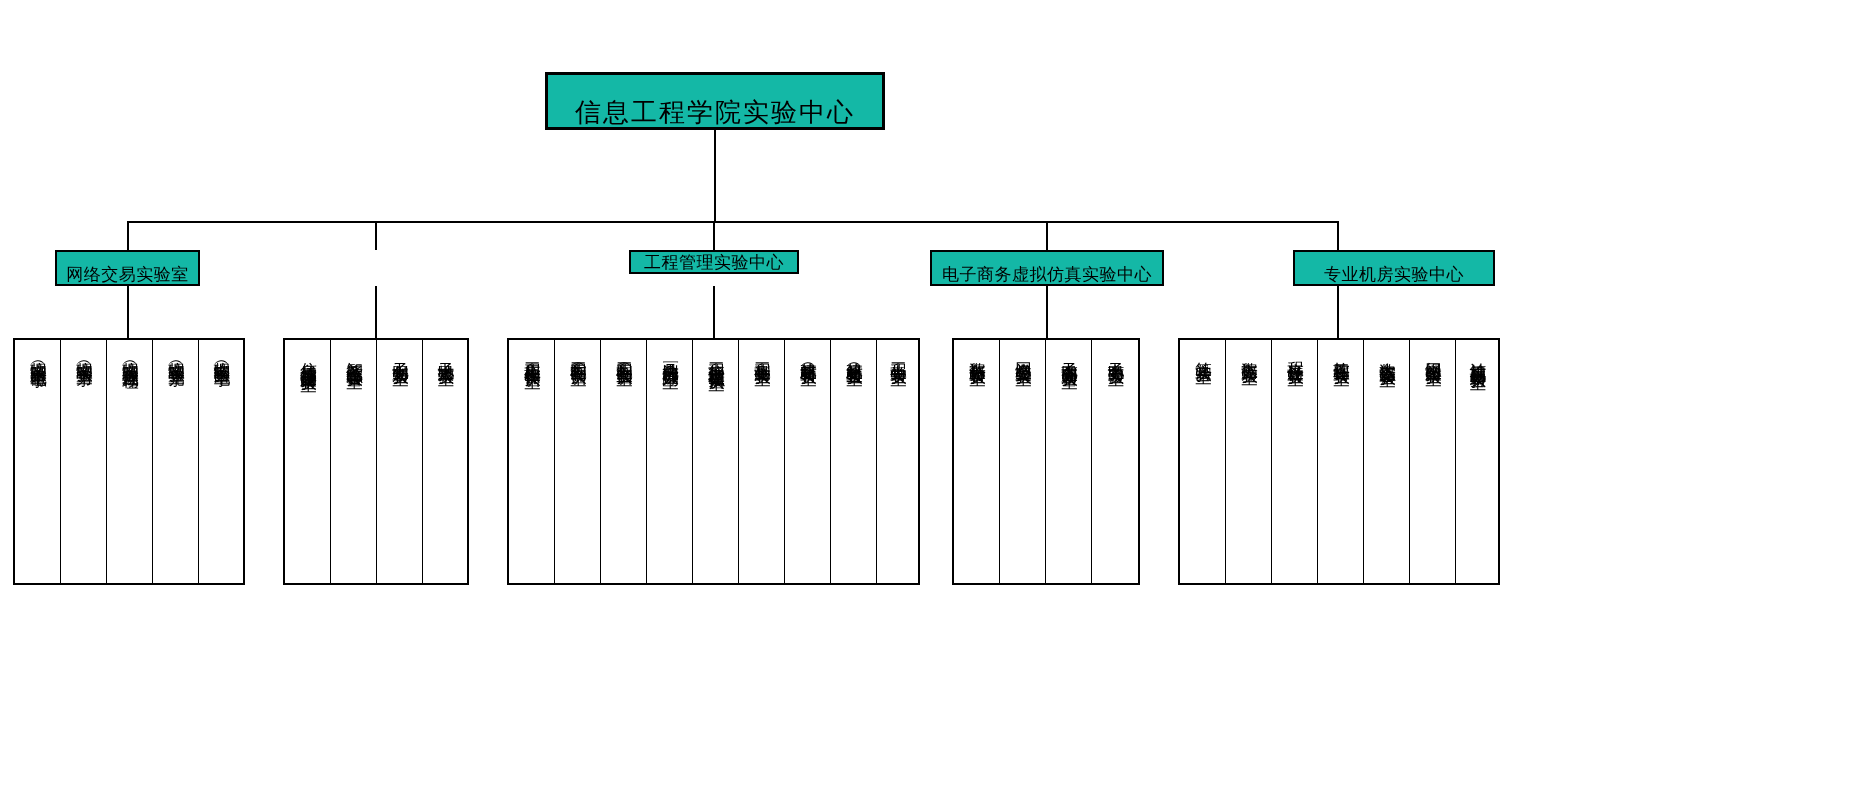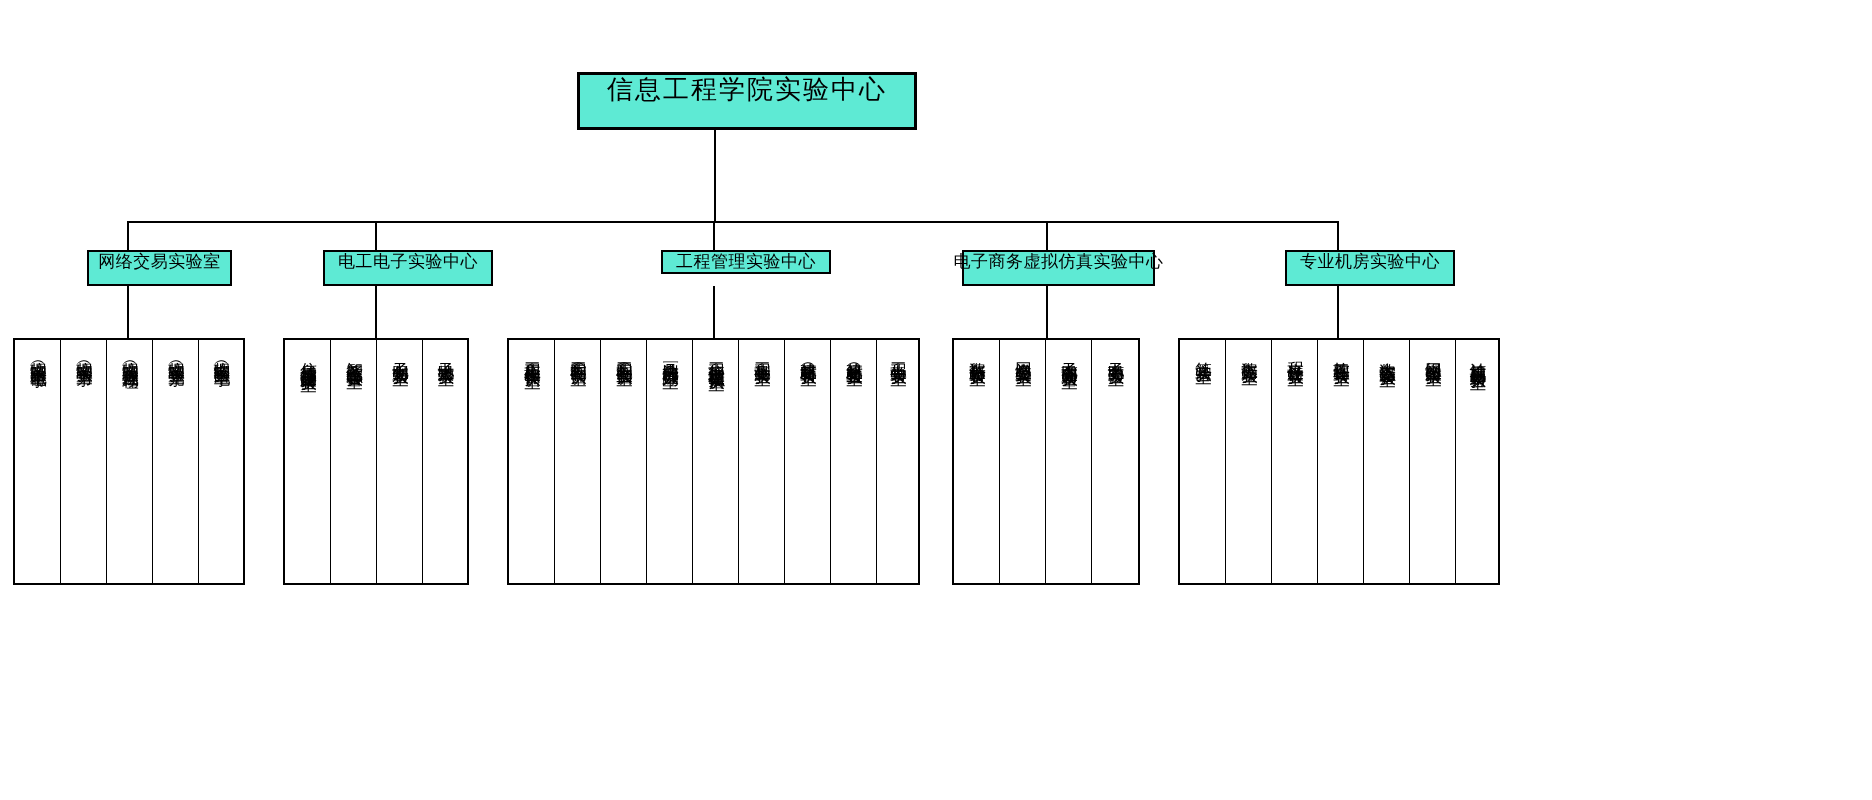--- a/index.html
+++ b/index.html
@@ -14,27 +14,26 @@
     width:1872px;
     height:800px;
     background:#fff;
     overflow:hidden;
   }
 
   
   .box{
     position:absolute;
     box-sizing:border-box;
-    background:#5eead4;
+    background:#14b8a6;
     border:2px solid #000;
     display:flex;
-    align-items:flex-start;
+    align-items:flex-end;
     justify-content:center;
     text-align:center;
-    margin-left:32px;
   }
   .root-box{
     border-width:3px;
     font-size:26px;
     letter-spacing:2px;
     line-height:1.1;
   }
   .center-box{
     border-width:2px;
     font-size:17px;
@@ -100,39 +99,36 @@
 
   <div class="hline" style="left:128px; top:221px; width:1211px; height:2px;"></div>
 
   <div class="vline" style="left:127px; top:221px; width:2px; height:29px;"></div>
   <div class="box center-box" style="left:55px; top:250px; width:145px; height:36px;">
     <span>网络交易实验室</span>
   </div>
   <div class="vline" style="left:127px; top:286px; width:2px; height:52px;"></div>
 
   <div class="vline" style="left:375px; top:221px; width:2px; height:29px;"></div>
-  <div class="box center-box" style="left:291px; top:250px; width:170px; height:36px;">
-    <span>电工电子实验中心</span>
-  </div>
   <div class="vline" style="left:375px; top:286px; width:2px; height:52px;"></div>
 
   <div class="vline" style="left:713px; top:221px; width:2px; height:29px;"></div>
   <div class="box center-box" style="left:629px; top:250px; width:170px; height:24px;">
     <span>工程管理实验中心</span>
   </div>
   <div class="vline" style="left:713px; top:286px; width:2px; height:52px;"></div>
 
   <div class="vline" style="left:1046px; top:221px; width:2px; height:29px;"></div>
-  <div class="box center-box" style="left:930px; top:250px; width:193px; height:36px;">
+  <div class="box center-box" style="left:930px; top:250px; width:234px; height:36px;">
     <span>电子商务虚拟仿真实验中心</span>
   </div>
   <div class="vline" style="left:1046px; top:286px; width:2px; height:52px;"></div>
 
   <div class="vline" style="left:1337px; top:221px; width:2px; height:29px;"></div>
-  <div class="box center-box" style="left:1253px; top:250px; width:170px; height:36px;">
+  <div class="box center-box" style="left:1293px; top:250px; width:202px; height:36px;">
     <span>专业机房实验中心</span>
   </div>
   <div class="vline" style="left:1337px; top:286px; width:2px; height:52px;"></div>
 
   <div class="leaf-group" style="left:13px; top:338px; width:232px; height:247px;">
     <div class="leaf" style="width:46px;">
       <span>物理实验室（电磁学）</span>
       </div>
     <div class="leaf" style="width:46px;">
       <span>物理实验室（力学）</span>

